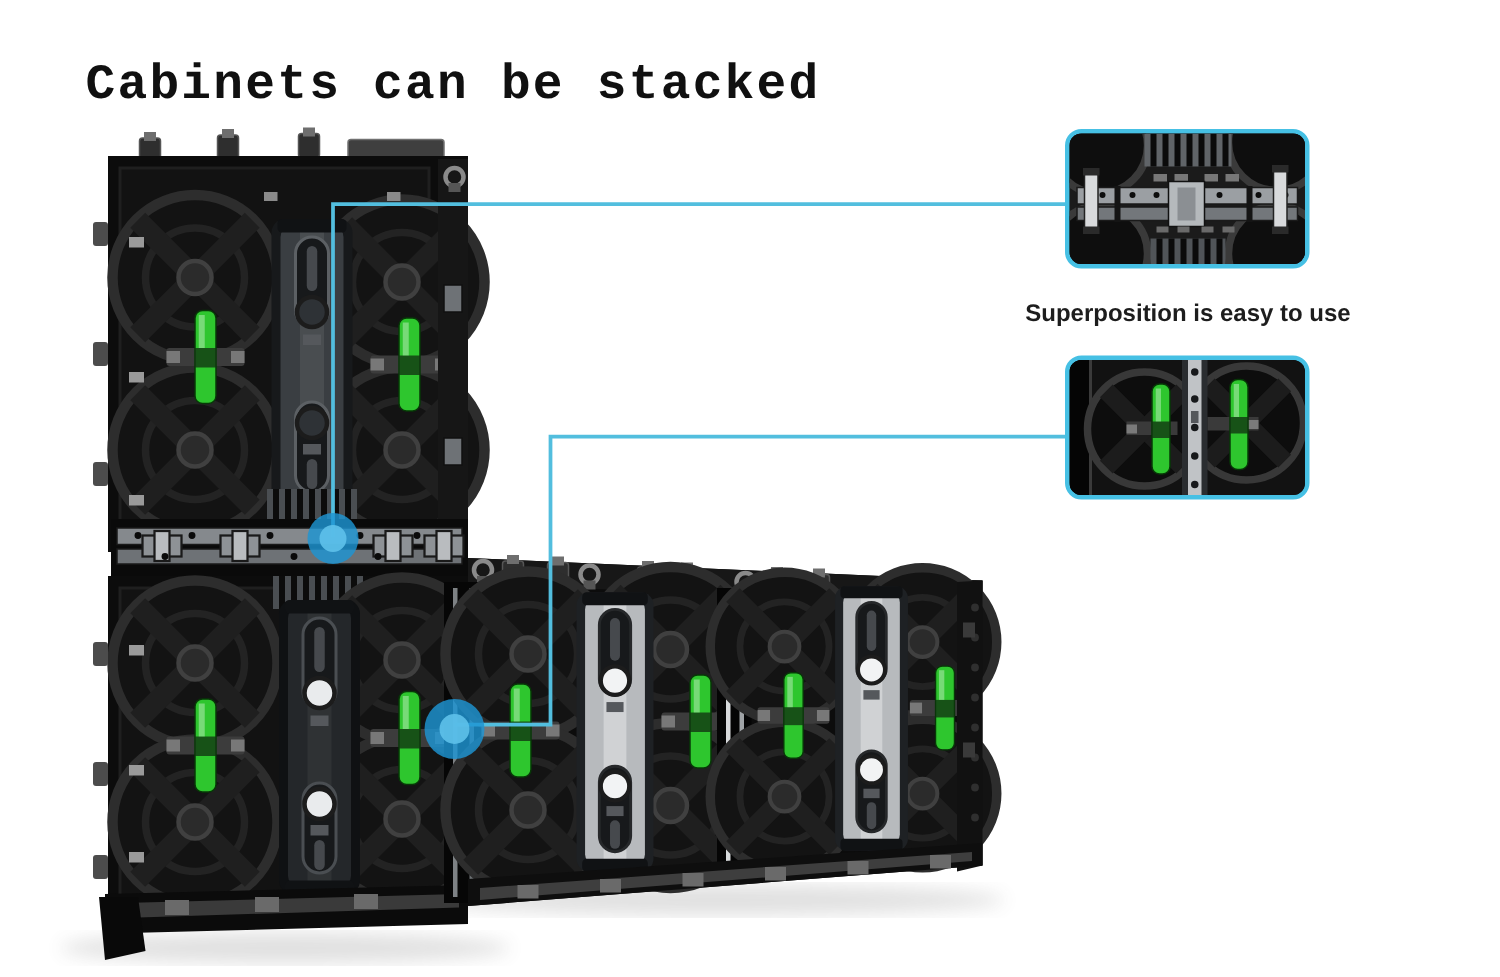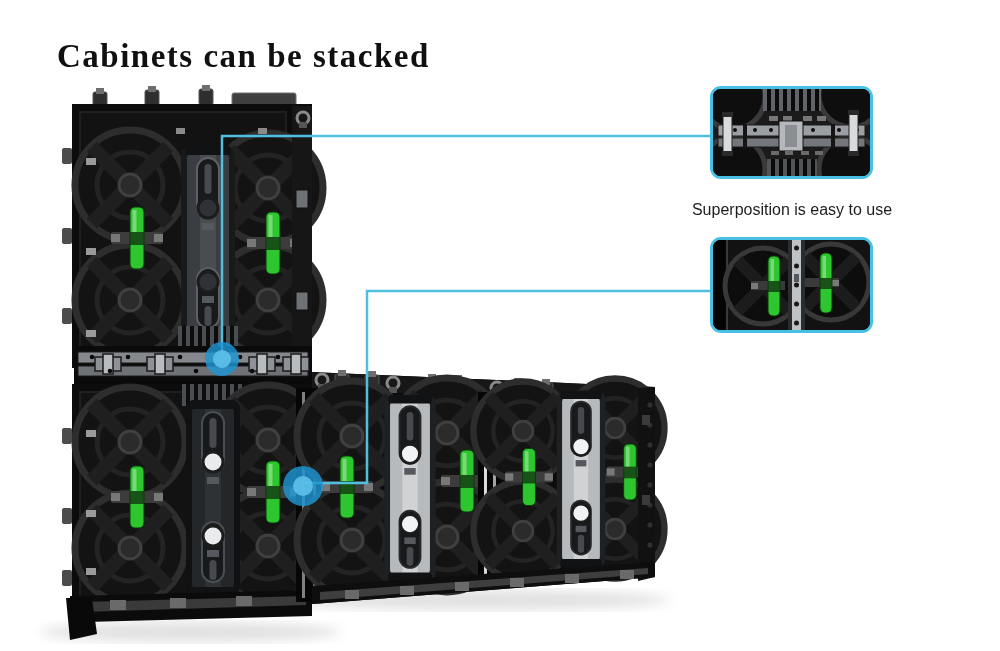--- a/index.html
+++ b/index.html
@@ -7,34 +7,34 @@
     width:1000px;height:651px;
     background:var(--background,#fff);
     font-family:"Liberation Sans", sans-serif;
     overflow:hidden;
   }
   .stage{position:relative;width:1000px;height:651px;background:var(--background,#fff);}
   .page-title{
     position:absolute;left:57px;top:38px;margin:0;
     font-size:33px;font-weight:700;letter-spacing:1.5px;
     color:var(--title-color,#111);
-    font-family:Liberation Serif, serif;
+    font-family:Liberation Mono, monospace;
     text-align:center;
   }
   .scene{position:absolute;left:0;top:0;}
   .callout{
     position:absolute;width:163px;border:3px solid var(--callout-border,#46c0e4);
     border-radius:11px;overflow:hidden;background:#141414;box-sizing:border-box;
   }
   .callout-top{left:710px;top:86px;height:93px;}
   .callout-bottom{left:710px;top:237px;height:96px;}
   .callout svg{display:block;}
   .caption{
     position:absolute;left:667px;top:201px;width:250px;
-    text-align:center;font-size:16px;color:var(--caption-color,#1d1d1d);
+    text-align:center;font-size:16px;color:var(--caption-color,#1d1d1d);font-weight:bold;
   }
 </style>
 </head>
 <body>
 
 <div class="stage">
 
   <h1 class="page-title">Cabinets can be stacked</h1>
 
   <svg class="scene" width="1000" height="651" viewBox="0 0 1000 651">

